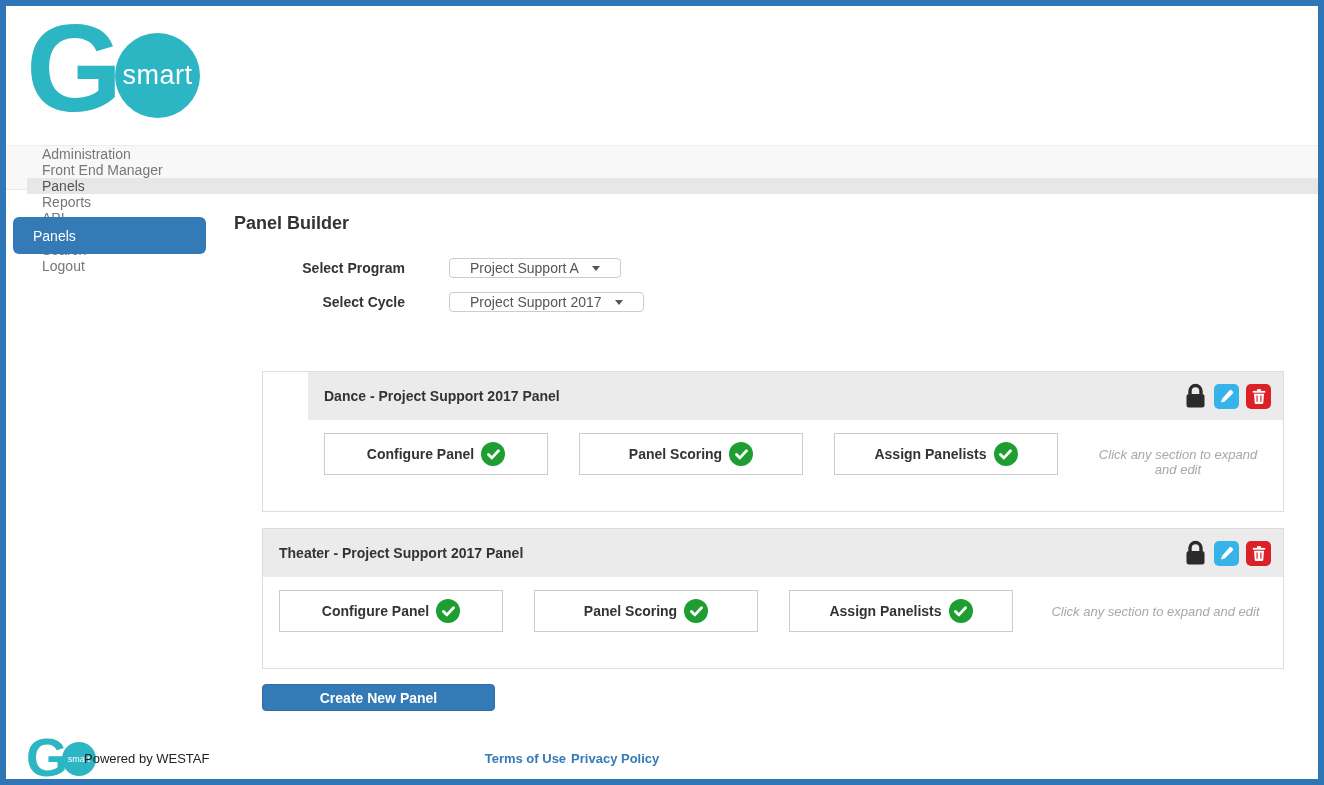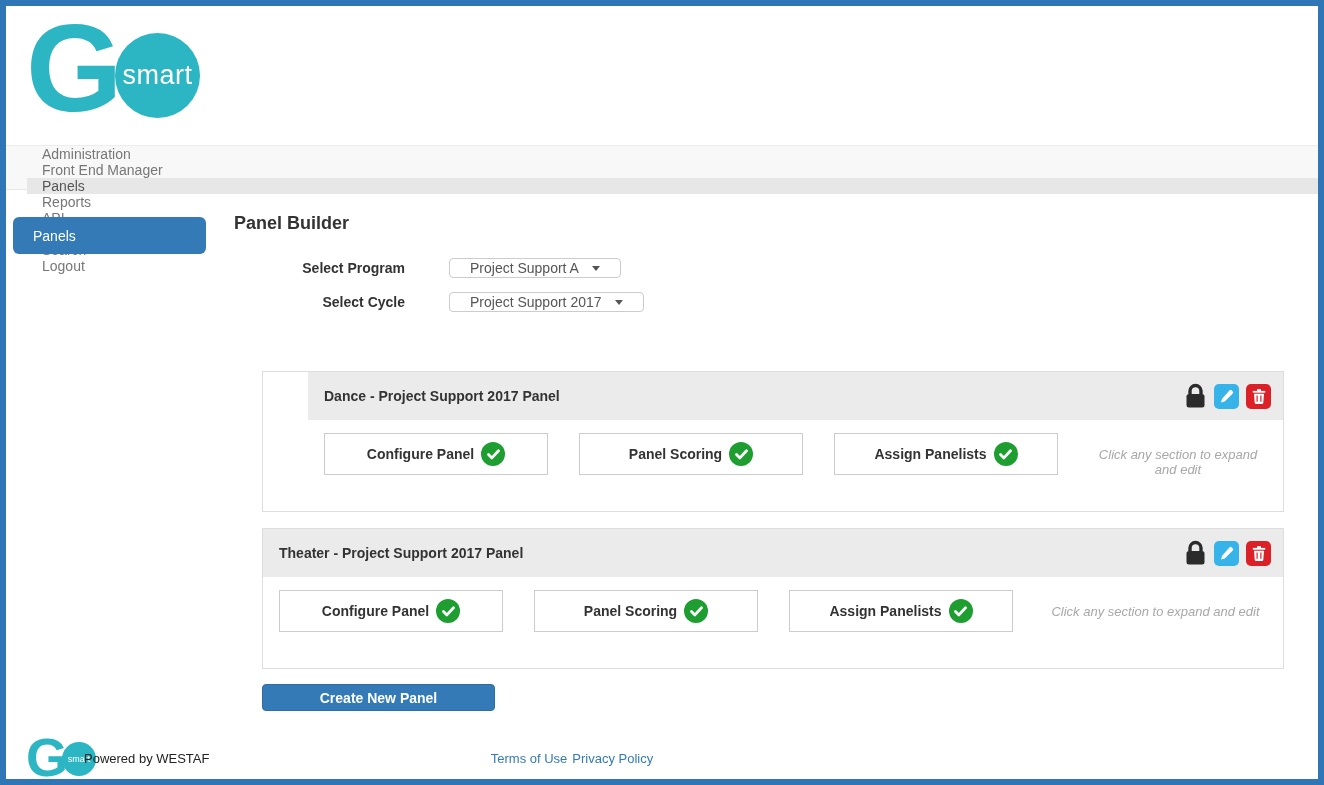--- a/index.html
+++ b/index.html
@@ -160,21 +160,21 @@
     background:#2cb5c3;
     display:flex; align-items:center; justify-content:center;
   }
   .footer-logo .fc span { color:#fff; font-size:9px; }
   .powered-by {
     position:absolute; left:78px; top:745px;
     font-size:13px; color:#222;
   }
   .footer-links {
     position:absolute; left:0; top:745px; width:1132px;
-    display:flex; justify-content:center; gap:5px;
+    display:flex; justify-content:center; gap:5px;font-weight:bold;
   }
   .footer-links a { font-size:13px; color:#337ab7; text-decoration:none; cursor:pointer; }
 </style>
 </head>
 <body>
 
 <div class="page">
 
   <div class="logo">
     <div class="logo-g">G</div>

